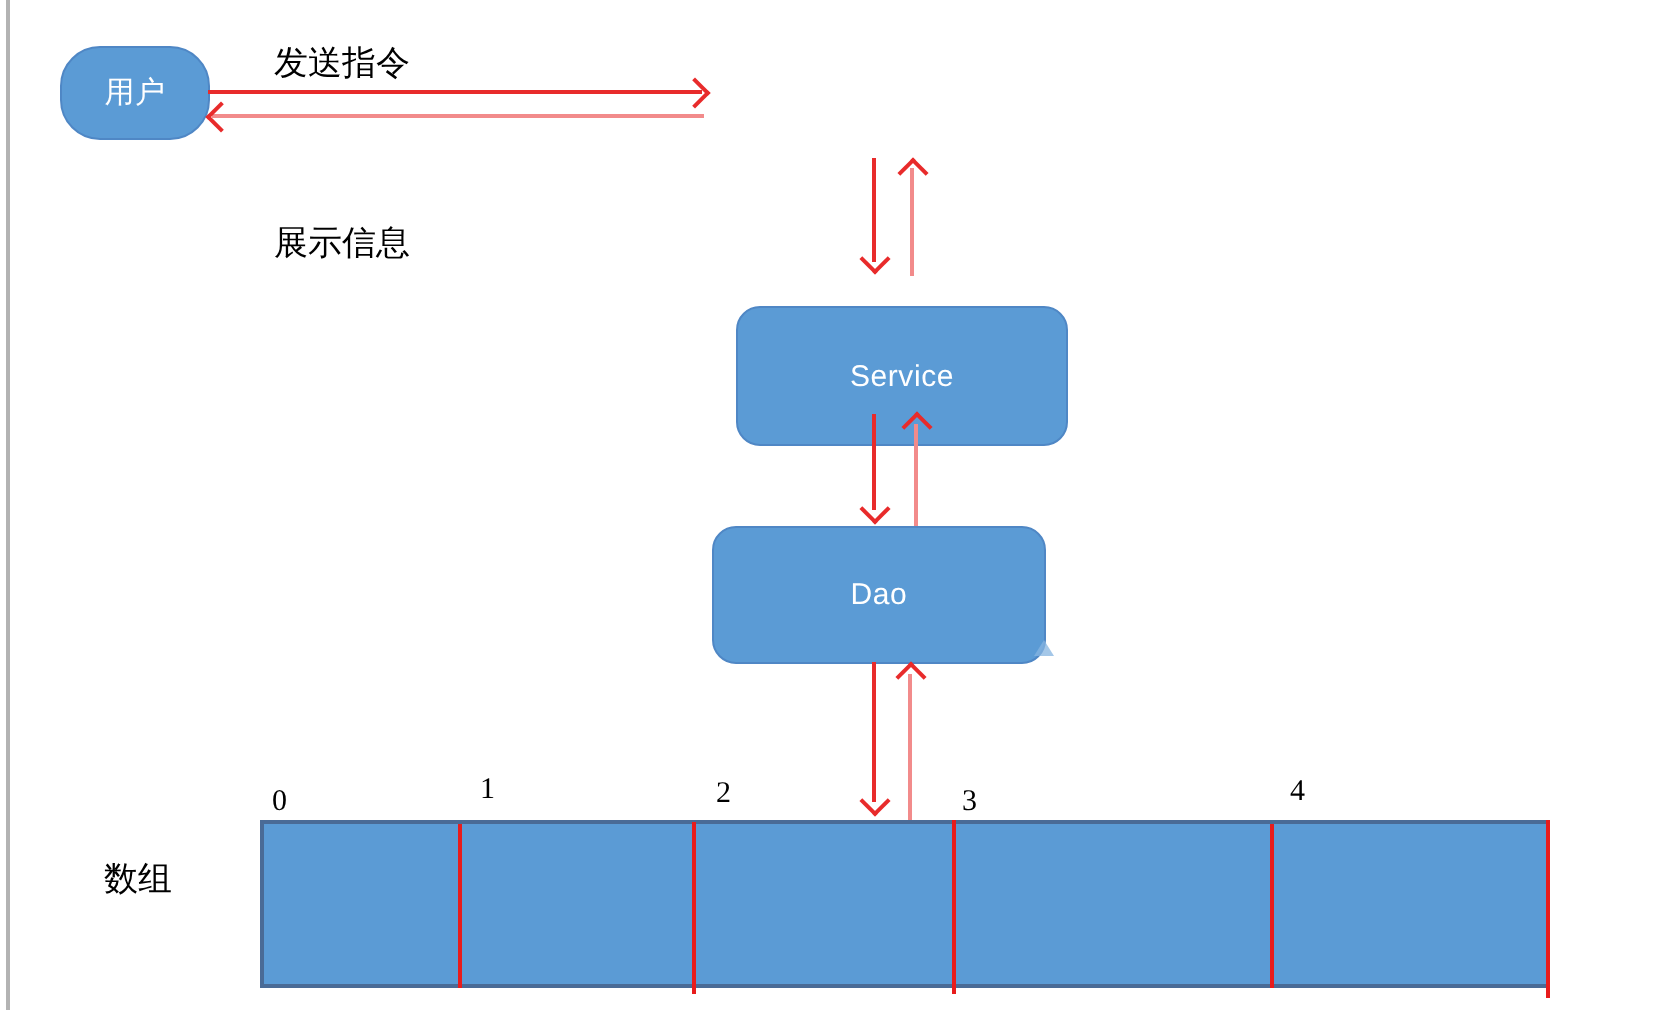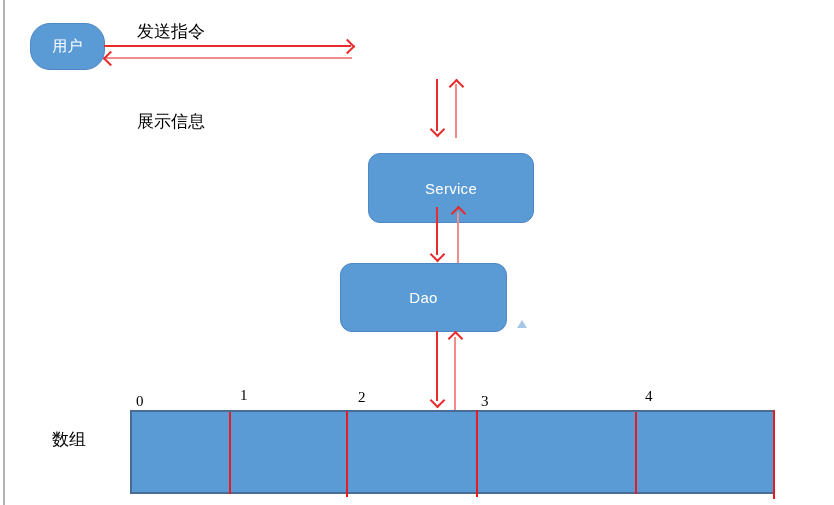--- a/index.html
+++ b/index.html
@@ -11,21 +11,21 @@
   html,body{margin:0;padding:0;background:#ffffff;}
   .stage{position:relative;width:834px;height:505px;overflow:hidden;
          font-family:"Liberation Sans",sans-serif;background:#ffffff;}
   .page-edge{position:absolute;left:3px;top:0;width:2px;height:505px;background:var(--page-edge);}
   .box{position:absolute;background:var(--box-fill);border:1px solid var(--box-border);
        color:var(--box-text);display:flex;align-items:center;justify-content:center;
        font-size:15px;letter-spacing:.3px;}
   .box-user{left:30px;top:23px;width:73px;height:45px;border-radius:20px;font-size:15px;}
   .box-controller{left:355px;top:12px;width:164px;height:66px;border-radius:12px;}
   .box-service{left:368px;top:138px;width:164px;height:68px;border-radius:12px;margin-top:15px;}
-  .box-dao{left:340px;top:263px;width:165px;height:67px;border-radius:12px;}
+  .box-dao{left:356px;top:263px;width:165px;height:67px;border-radius:12px;}
   .cjk{position:absolute;color:var(--label-text);font-size:17px;font-family:"Liberation Sans",sans-serif;}
   .lbl-send{left:137px;top:20px;}
   .lbl-display{left:137px;top:66px;margin-top:44px;}
   .lbl-array{left:52px;top:428px;text-align:right;}
   .array-rect{position:absolute;left:130px;top:410px;width:645px;height:84px;
               background:var(--box-fill);border:2px solid var(--array-border);box-sizing:border-box;}
   .divider{position:absolute;width:2px;background:var(--divider-red);}
   .d1{left:229px;top:412px;height:82px;}
   .d2{left:346px;top:411px;height:86px;}
   .d3{left:476px;top:410px;height:87px;}

